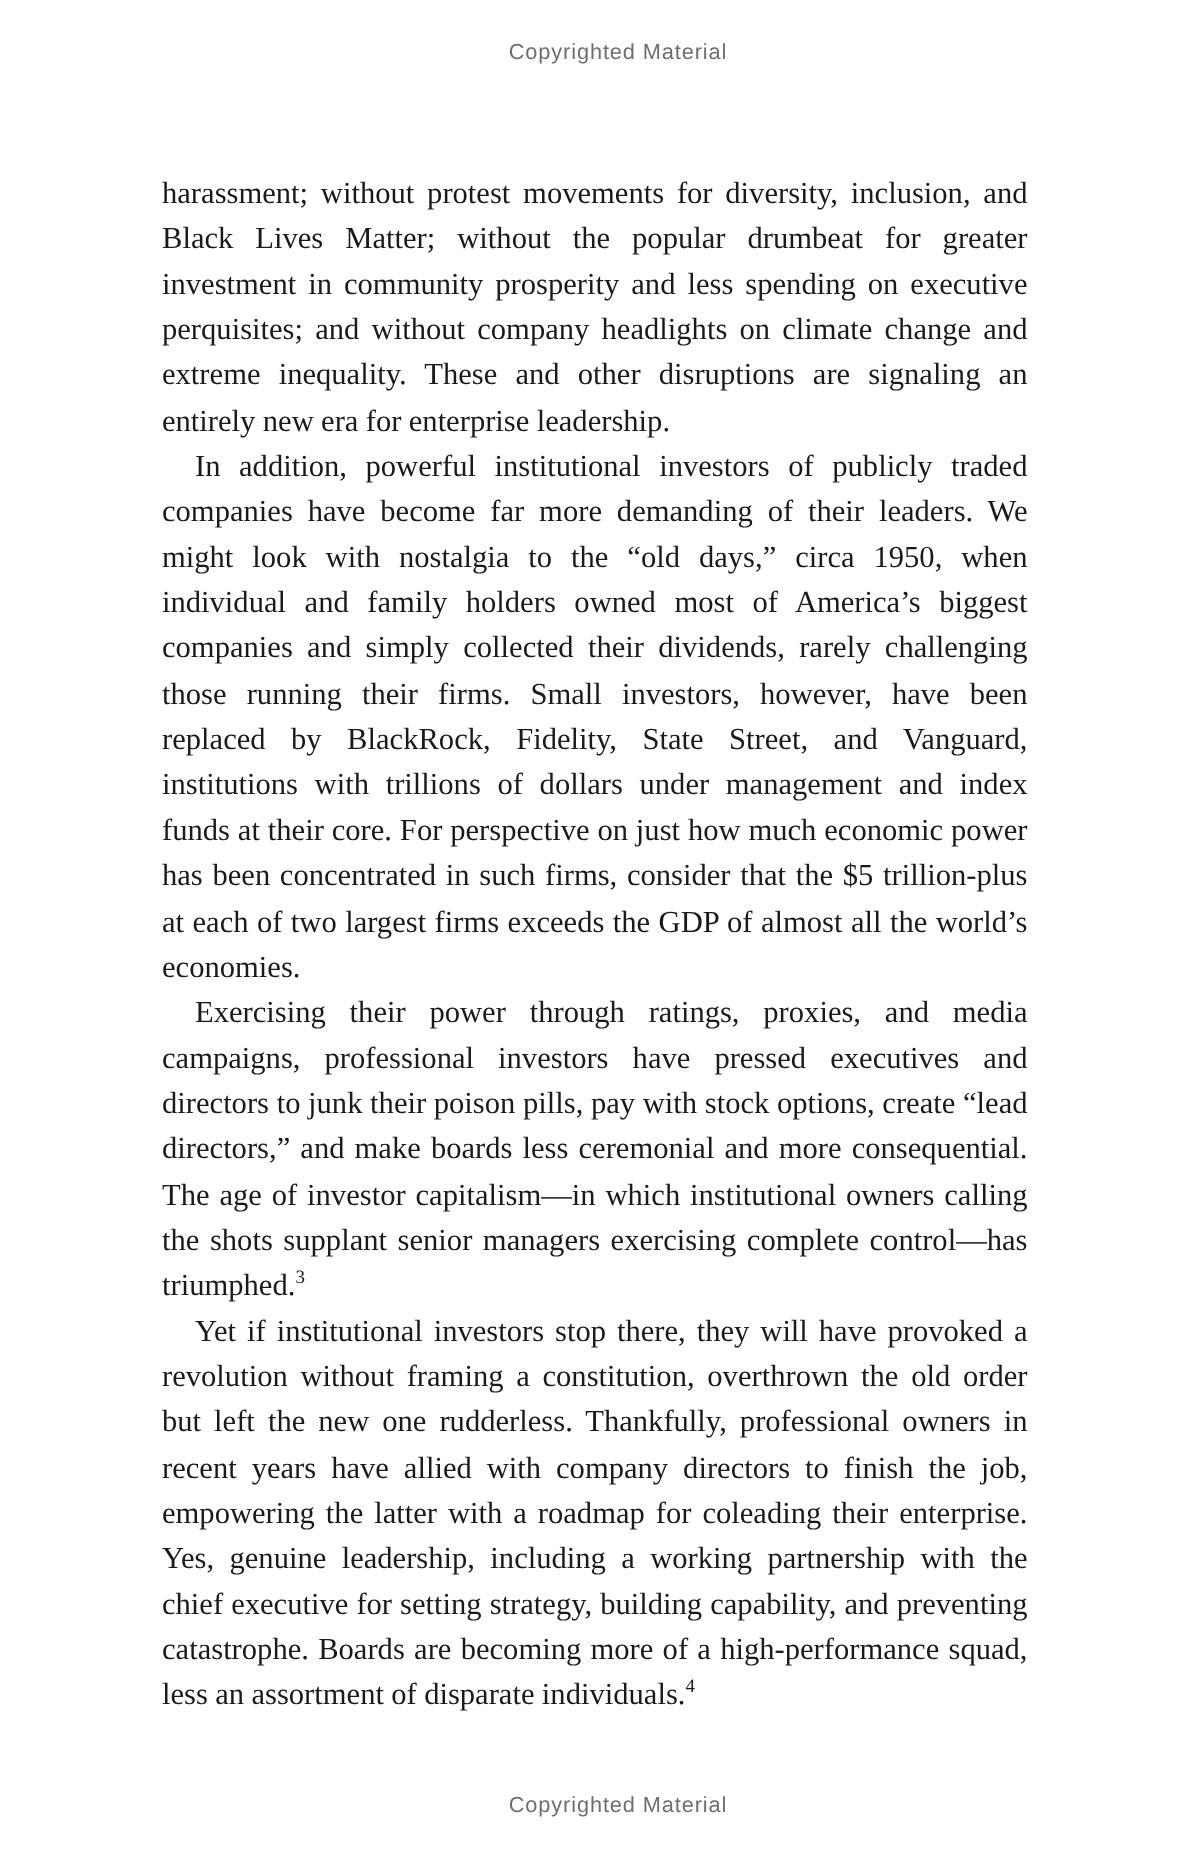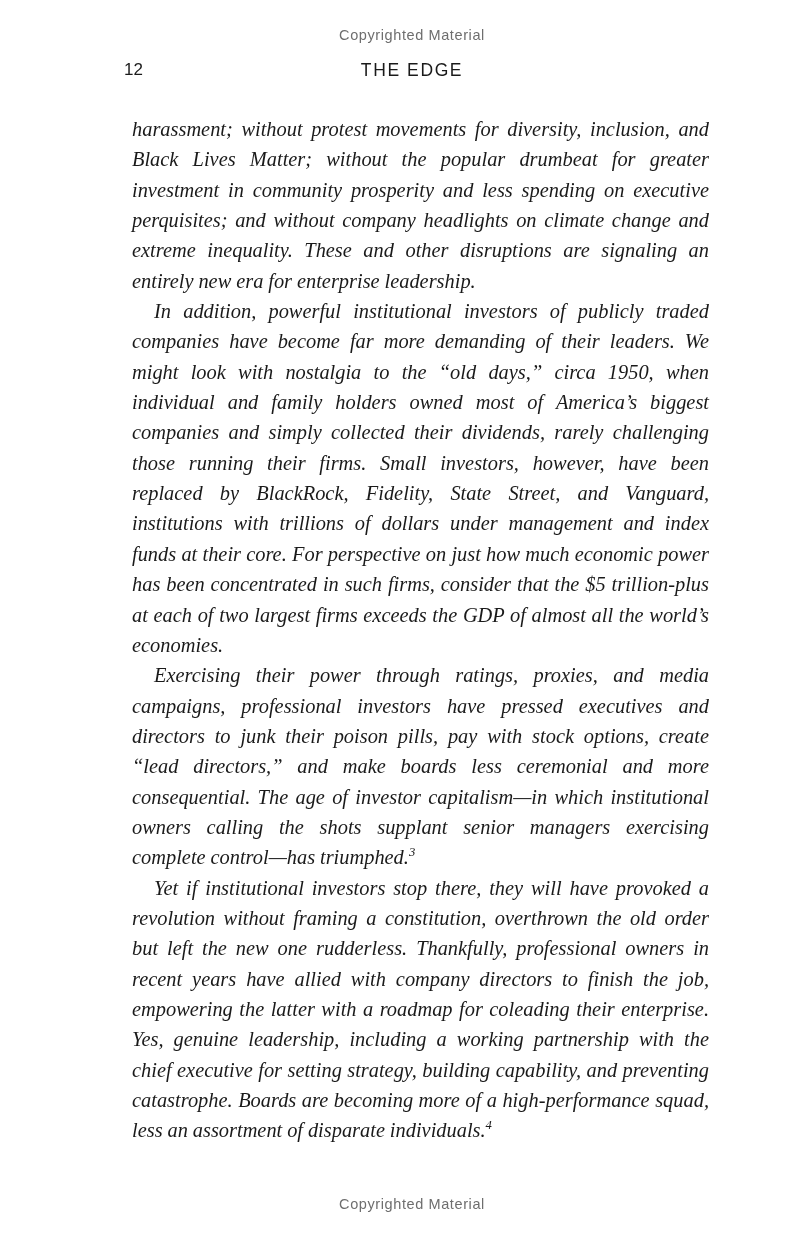--- a/index.html
+++ b/index.html
@@ -69,23 +69,22 @@
     letter-spacing: 1.6px;
     color: #1a1a1a;
     line-height: 24px;
     white-space: nowrap;
   }
 
   
   .textblock {
     position: absolute;
     top: 114px;
-    left: 120px;
+    left: 96px;
     width: 577px;
-    font-style: italic;
   }
 
   .para {
     margin: 0;
     font-size: 20.4px;
     line-height: 30.35px;
     text-align: justify;
     text-justify: inter-word;
     text-indent: 0;
     hyphens: none;
@@ -103,24 +102,20 @@
     line-height: 0;
   }
 </style>
 </head>
 <body>
 
 <div class="page">
 
   <div class="watermark watermark-top">Copyrighted Material</div>
 
-  <div class="running-head">
-    <div class="folio">12</div>
-    <div class="chapter-title">THE EDGE</div>
-  </div>
 
   <div class="textblock">
       <p class="para"><span>harassment; without protest movements for diversity, inclusion, and Black Lives Matter; without the popular drumbeat for greater investment in community prosperity and less spending on executive perquisites; and without company headlights on climate change and extreme inequality. These and other disruptions are signaling an entirely new era for enterprise leadership.</span></p>
       <p class="para indented"><span>In addition, powerful institutional investors of publicly traded companies have become far more demanding of their leaders. We might look with nostalgia to the “old days,” circa 1950, when individual and family holders owned most of America’s biggest companies and simply collected their dividends, rarely challenging those running their firms. Small investors, however, have been replaced by BlackRock, Fidelity, State Street, and Vanguard, institutions with trillions of dollars under management and index funds at their core. For perspective on just how much economic power has been concentrated in such firms, consider that the $5 trillion-plus at each of two largest firms exceeds the GDP of almost all the world’s economies.</span></p>
       <p class="para indented"><span>Exercising their power through ratings, proxies, and media campaigns, professional investors have pressed executives and directors to junk their poison pills, pay with stock options, create “lead directors,” and make boards less ceremonial and more consequential. The age of investor capitalism—in which institutional owners calling the shots supplant senior managers exercising complete control—has triumphed.</span><sup>3</sup></p>
       <p class="para indented"><span>Yet if institutional investors stop there, they will have provoked a revolution without framing a constitution, overthrown the old order but left the new one rudderless. Thankfully, professional owners in recent years have allied with company directors to finish the job, empowering the latter with a roadmap for coleading their enterprise. Yes, genuine leadership, including a working partnership with the chief executive for setting strategy, building capability, and preventing catastrophe. Boards are becoming more of a high-performance squad, less an assortment of disparate individuals.</span><sup>4</sup></p>
     </div>
 
   <div class="watermark watermark-bottom">Copyrighted Material</div>
 

